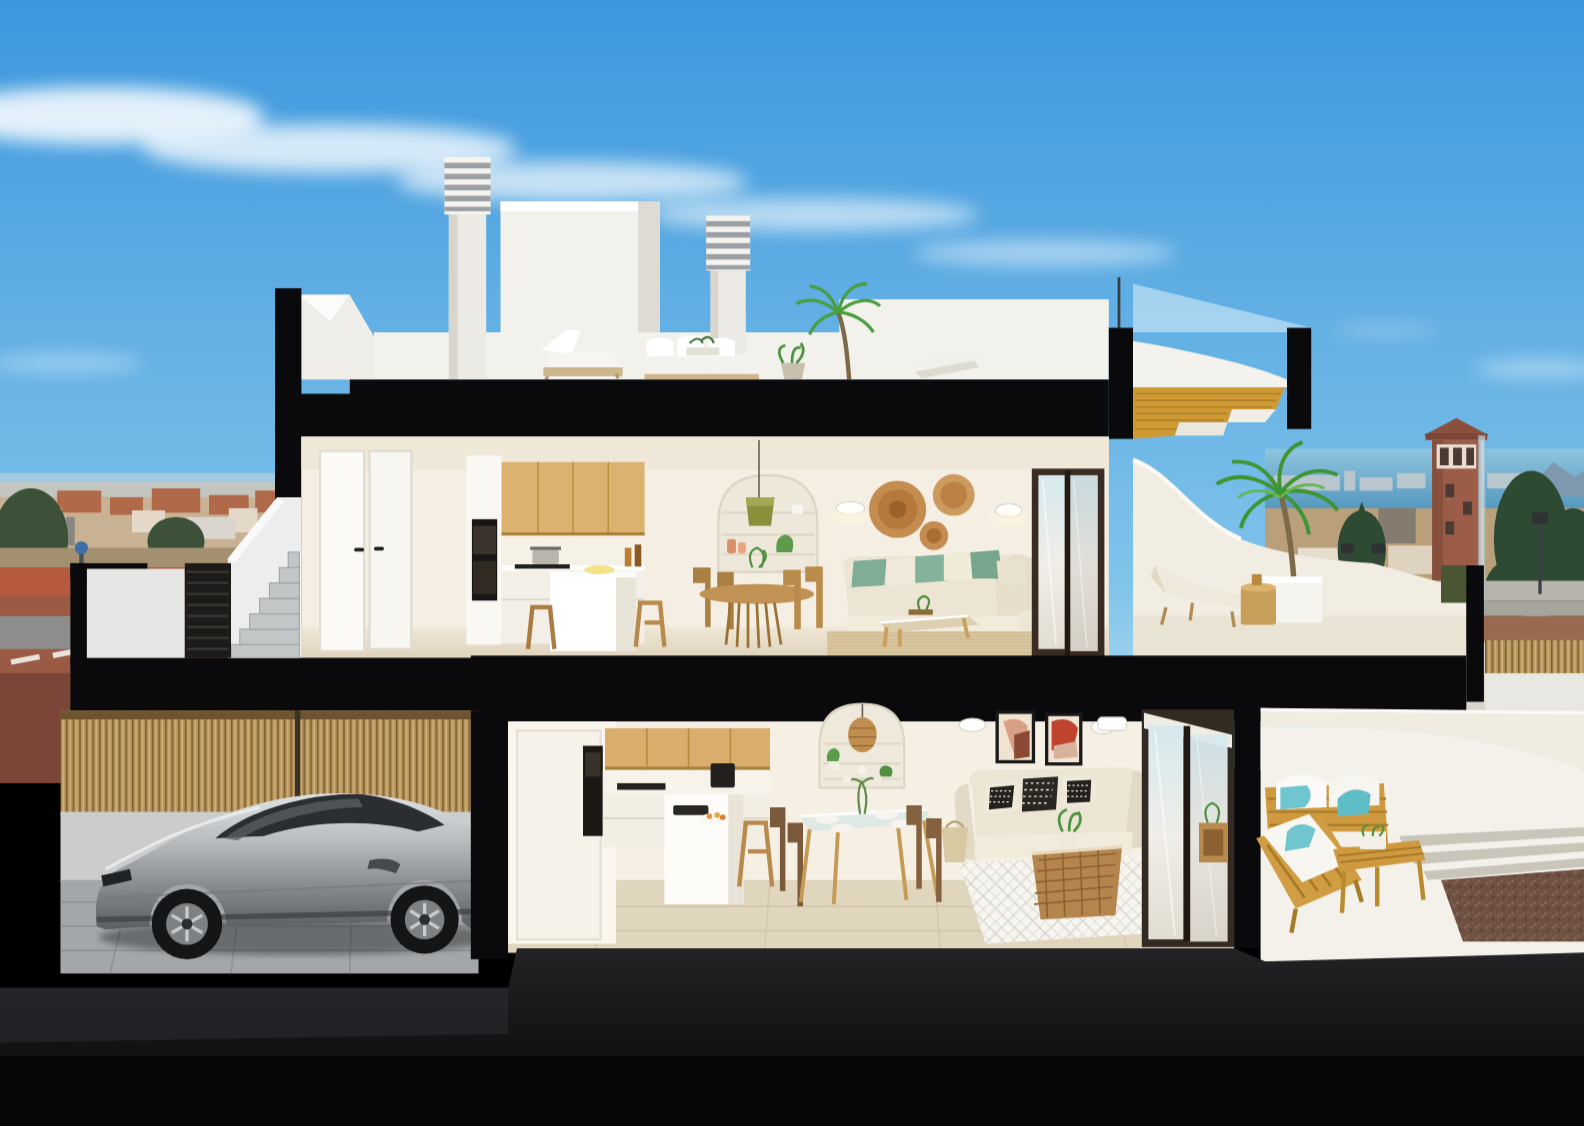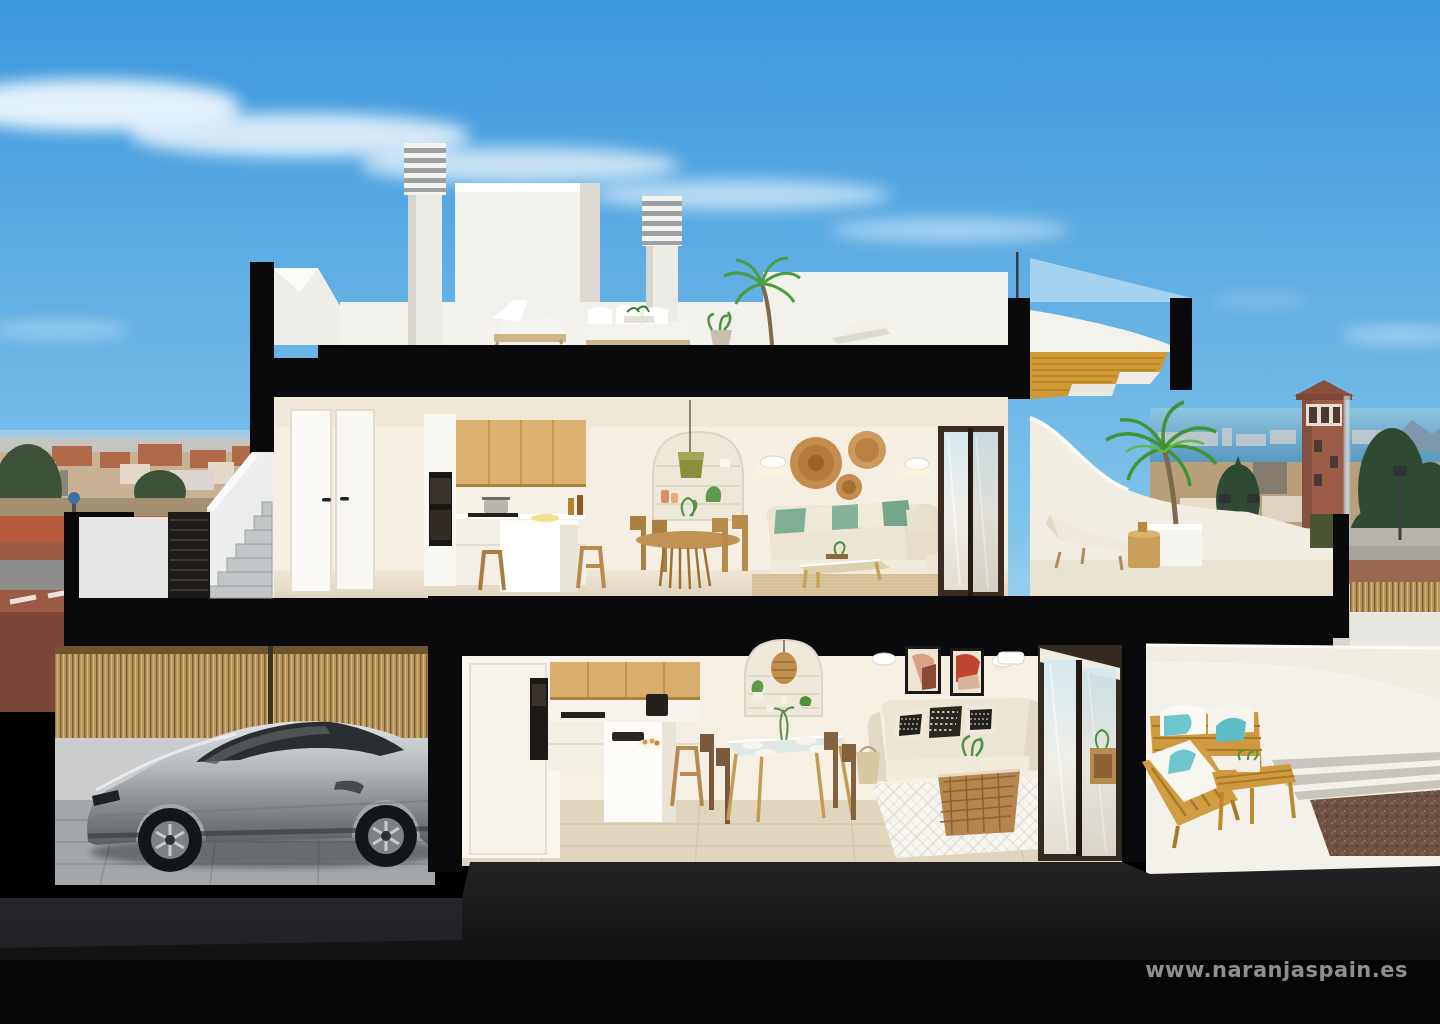--- a/index.html
+++ b/index.html
@@ -790,14 +790,13 @@
   </g>
 </g>
 
 <g>
   <path d="M0 898 L462 898 L470 862 L1122 862 L1150 874 L1440 866 L1440 1024 L0 1024 Z" fill="url(#groundG)"></path>
   <path d="M0 898 L462 898 L462 940 L0 948 Z" fill="#2a2b2e" opacity=".6"></path>
   <rect x="0" y="960" width="1440" height="64" fill="#060607"></rect>
 </g>
 </svg>
 
-<div class="watermark">www.naranjaspain.es</div>
 </div>
 
 </body></html>

